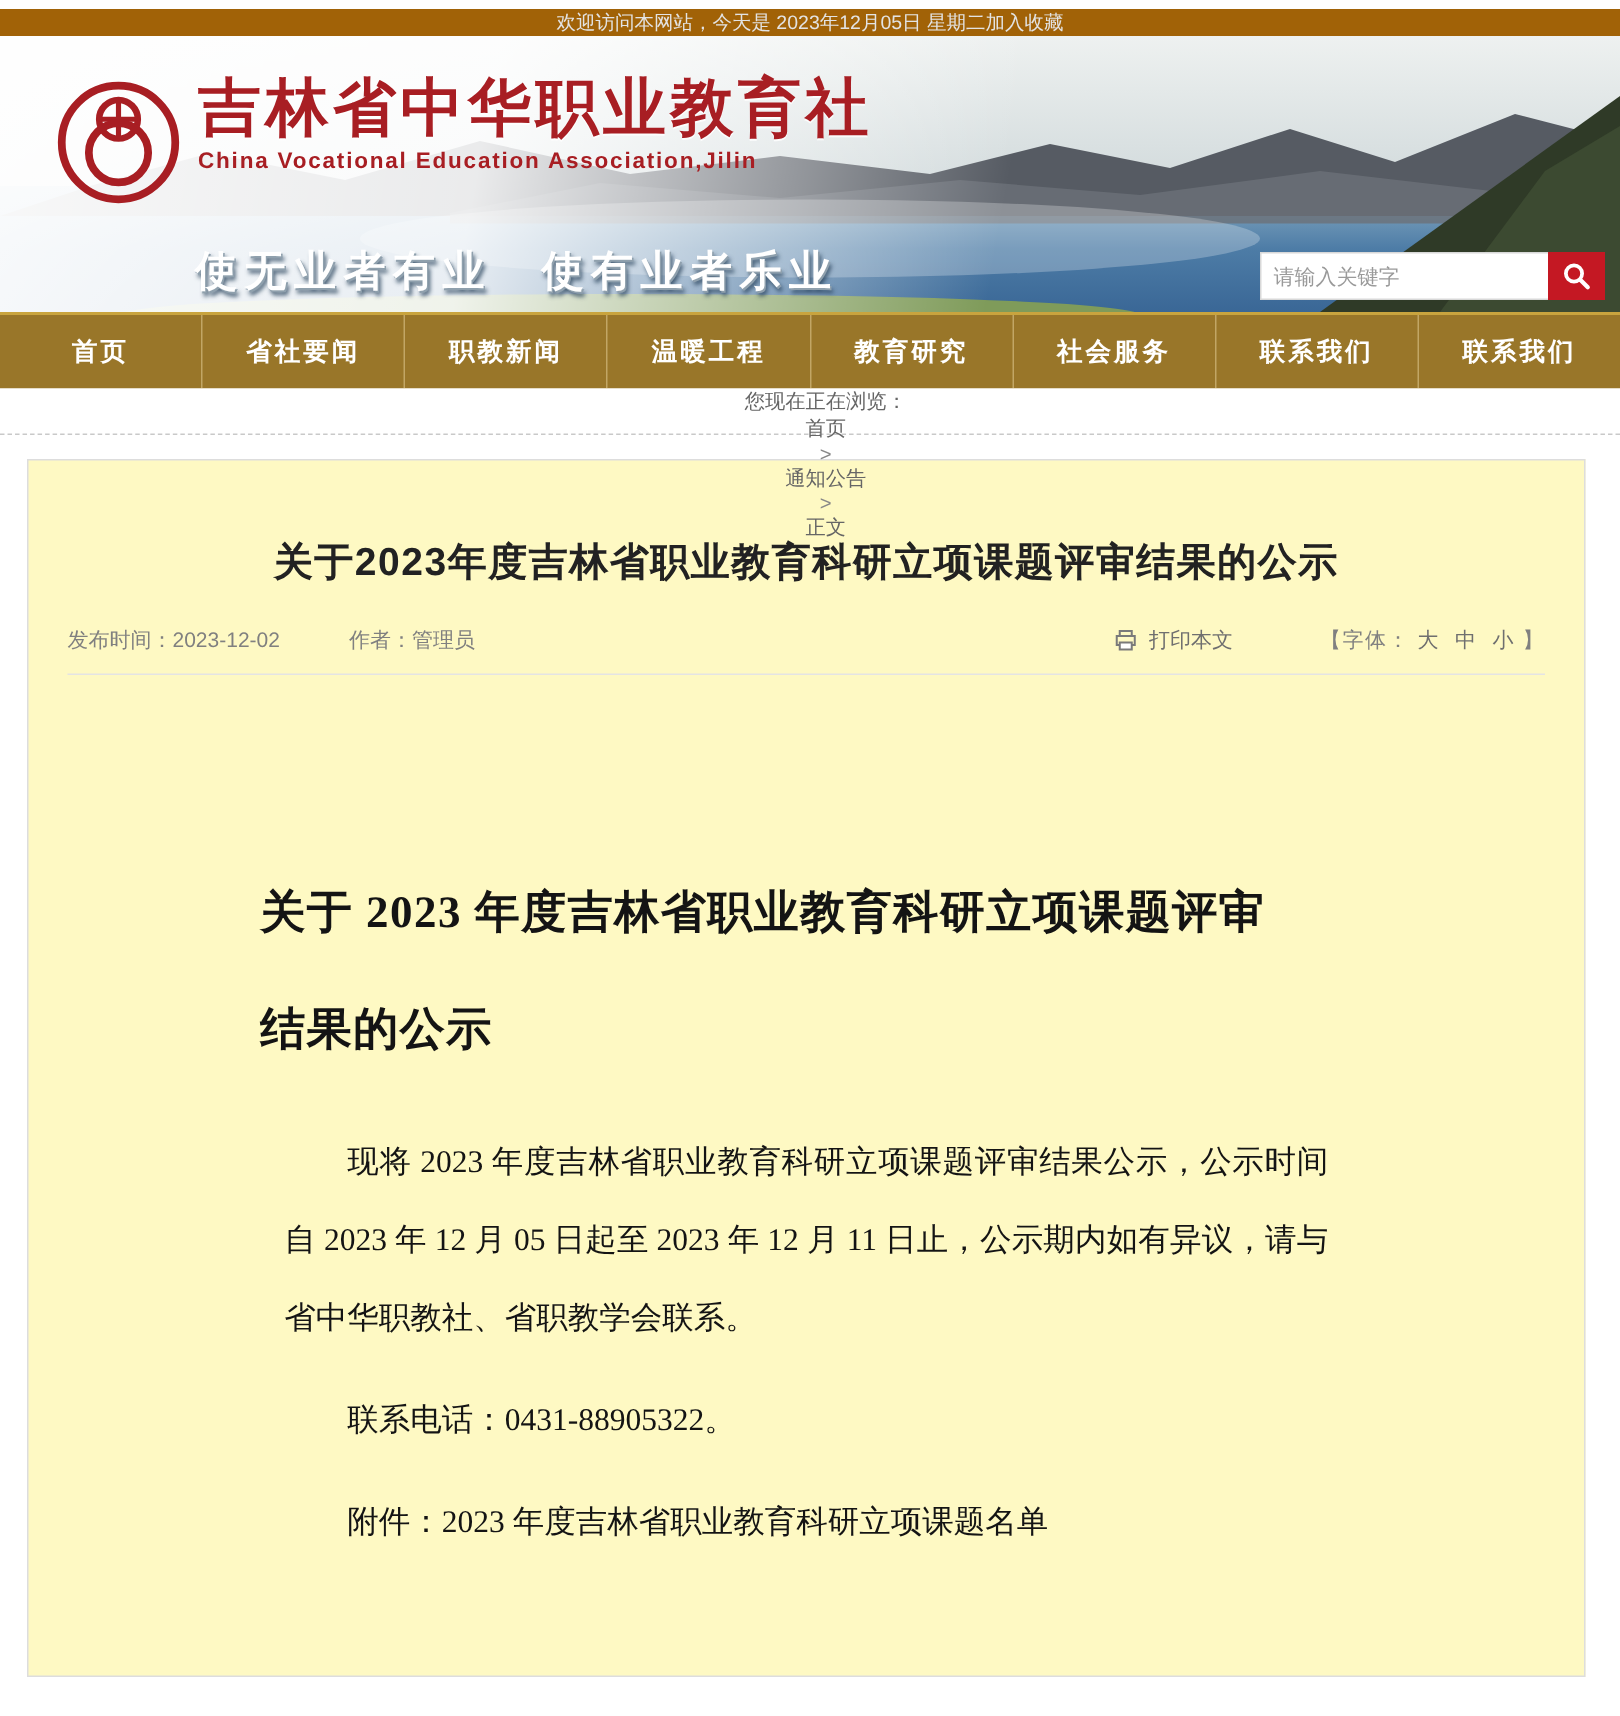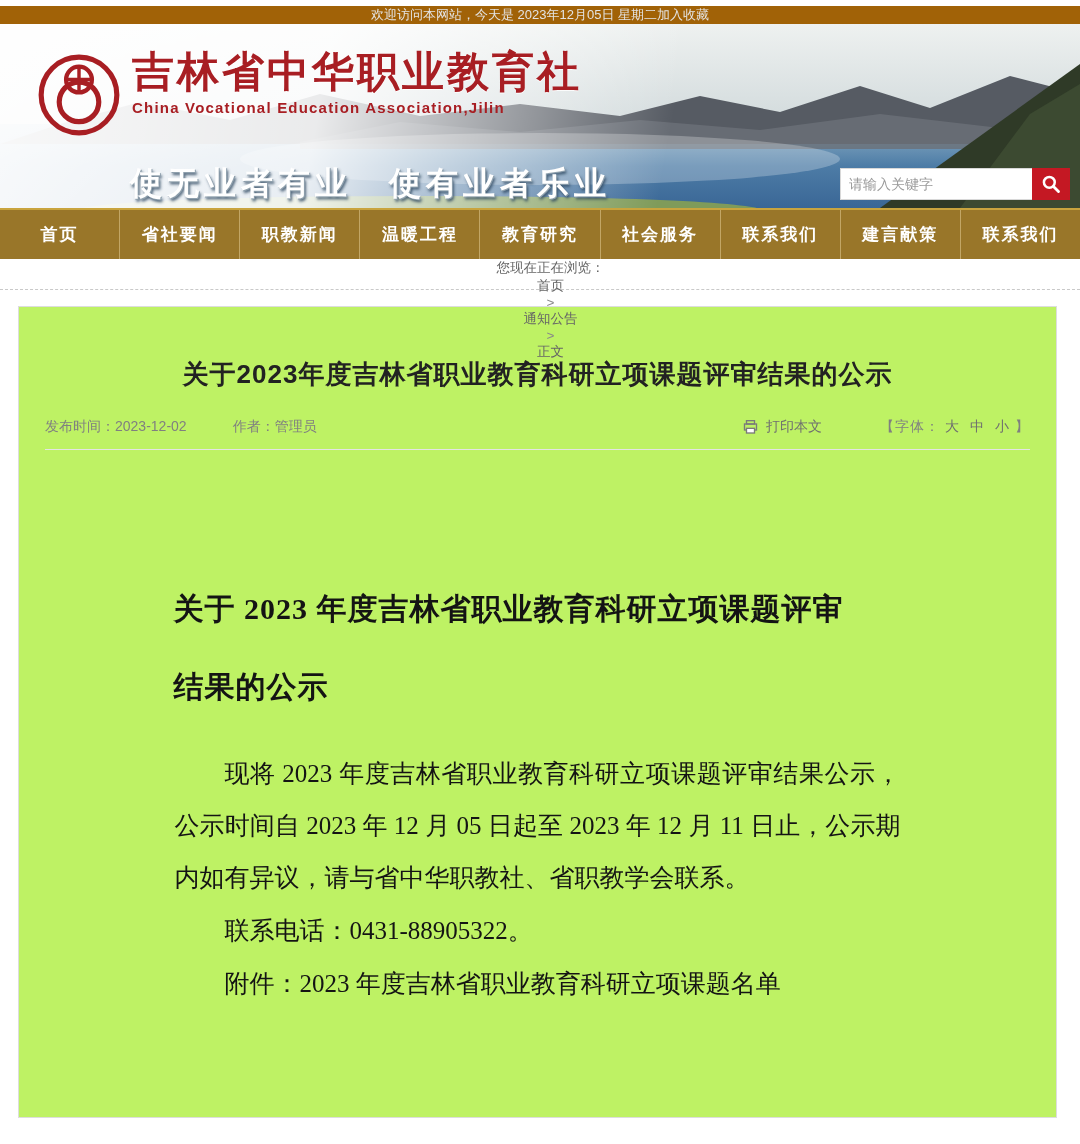--- a/index.html
+++ b/index.html
@@ -11,56 +11,56 @@
   
   .banner{position:relative;height:184px;border-bottom:2px solid #c9a43e;overflow:hidden;background:#dfe5e6;}
   .banner-photo{position:absolute;inset:0;width:100%;height:100%;}
   .banner-haze{position:absolute;inset:0;
     background:linear-gradient(100deg,rgba(255,255,255,.96) 0%,rgba(255,255,255,.88) 30%,rgba(255,255,255,.35) 50%,rgba(255,255,255,0) 62%);}
   .logo{position:absolute;left:36px;top:28px;width:86px;height:86px;}
   .brand{position:absolute;left:132px;top:24px;}
   .brand-cn{font-size:42px;font-weight:900;color:#a81e23;letter-spacing:3px;line-height:48px;
     text-shadow:0 1px 0 rgba(255,255,255,.8);}
   .brand-en{font-size:15px;font-weight:bold;color:#a81e23;letter-spacing:1.2px;margin-top:3px;}
-  .slogan{position:absolute;left:130px;top:138px;font-size:32px;font-weight:bold;color:#ffffff;
+  .slogan{position:absolute;left:130px;top:138px;font-size:28px;font-weight:bold;color:#ffffff;
     letter-spacing:5px;text-shadow:1px 1px 0 #8fa0ad,2px 3px 3px rgba(45,70,95,.85);}
   .search{position:absolute;right:10px;bottom:8px;display:flex;height:32px;}
   .search input{width:192px;height:32px;border:1px solid #d8d8d8;border-right:none;box-sizing:border-box;
     padding:0 8px;font-size:14px;color:#333;outline:none;}
   .search input::placeholder{color:#9a9a9a;}
   .search button{width:38px;height:32px;border:none;background:#c41823;cursor:pointer;display:flex;
     align-items:center;justify-content:center;padding:0;}
   
   .nav{height:49px;background:#997629;display:flex;}
   .nav-item{flex:1;display:flex;align-items:center;justify-content:center;color:#ffffff;
     font-size:17px;font-weight:bold;letter-spacing:2px;cursor:pointer;border-left:1px solid rgba(244,226,176,.45);}
   .nav-item:first-child{border-left:none;}
   
   .breadcrumb{height:30px;display:flex;align-items:center;padding-left:21px;font-size:13.5px;color:#666;
     border-bottom:1px dashed #c9c9c9;background:#fff;flex-direction:column;}
   .breadcrumb .crumb{color:#666;cursor:pointer;text-decoration:none;margin:0 5px;}
   .breadcrumb .sep{color:#888;margin:0 2px;}
   
-  .card{margin:16px 23px 0 18px;border:1px solid #dddddd;background:#bef264;min-height:812px;box-sizing:border-box;}
+  .card{margin:16px 23px 0 18px;border:1px solid #dddddd;background:#fef9c3;min-height:812px;box-sizing:border-box;}
   .article-title{margin:50px 30px 0;text-align:center;font-size:26px;font-weight:bold;color:#222;
     letter-spacing:1px;}
   .meta{margin:26px 26px 0;padding-bottom:13px;border-bottom:1px solid #e4e4e4;display:flex;
     align-items:center;font-size:14px;color:#808080;}
   .meta .m-left{display:flex;align-items:center;justify-content:space-between;}
   .meta .m-left .group{margin-right:46px;display:flex;}
   .meta .m-right{margin-left:auto;display:flex;align-items:flex-start;}
   .meta .print{display:flex;align-items:center;cursor:pointer;color:#6f6f6f;margin-right:58px;}
   .meta .print svg{margin-right:7px;}
   .fontsize{display:flex;align-items:center;color:#808080;letter-spacing:1px;}
   .fontsize .fs{cursor:pointer;margin:0 5px;color:#6f6f6f;}
   
   .article-body{width:728px;margin:0 auto;font-family:"Liberation Serif","DejaVu Serif",serif;color:#141414;}
   .body-heading{margin-top:120px;text-align:left;font-weight:bold;font-size:30px;}
   .body-heading .hline{display:block;line-height:78px;letter-spacing:1px;}
-  .article-body p{margin:1px;font-size:25px;line-height:52px;text-indent:2em;}
+  .article-body p{margin:16px;font-size:21px;line-height:52px;text-indent:2em;}
   .article-body p.just{text-align:justify;margin-top:22px;}
 </style>
 </head>
 <body>
 
 <div class="topbar">
   <span>欢迎访问本网站，今天是 2023年12月05日 星期二</span>
   <a>加入收藏</a>
 </div>
 
@@ -113,21 +113,20 @@
 </div>
 
 <div class="nav">
   <div class="nav-item">首页</div>
   <div class="nav-item">省社要闻</div>
   <div class="nav-item">职教新闻</div>
   <div class="nav-item">温暖工程</div>
   <div class="nav-item">教育研究</div>
   <div class="nav-item">社会服务</div>
   <div class="nav-item">联系我们</div>
-  <div class="nav-item">建言献策</div>
   <div class="nav-item">联系我们</div>
 </div>
 
 <div class="breadcrumb">
   <span>您现在正在浏览：</span>
   <a class="crumb">首页</a>
   <span class="sep">&gt;</span>
   <a class="crumb">通知公告</a>
   <span class="sep">&gt;</span>
   <span class="crumb">正文</span>

